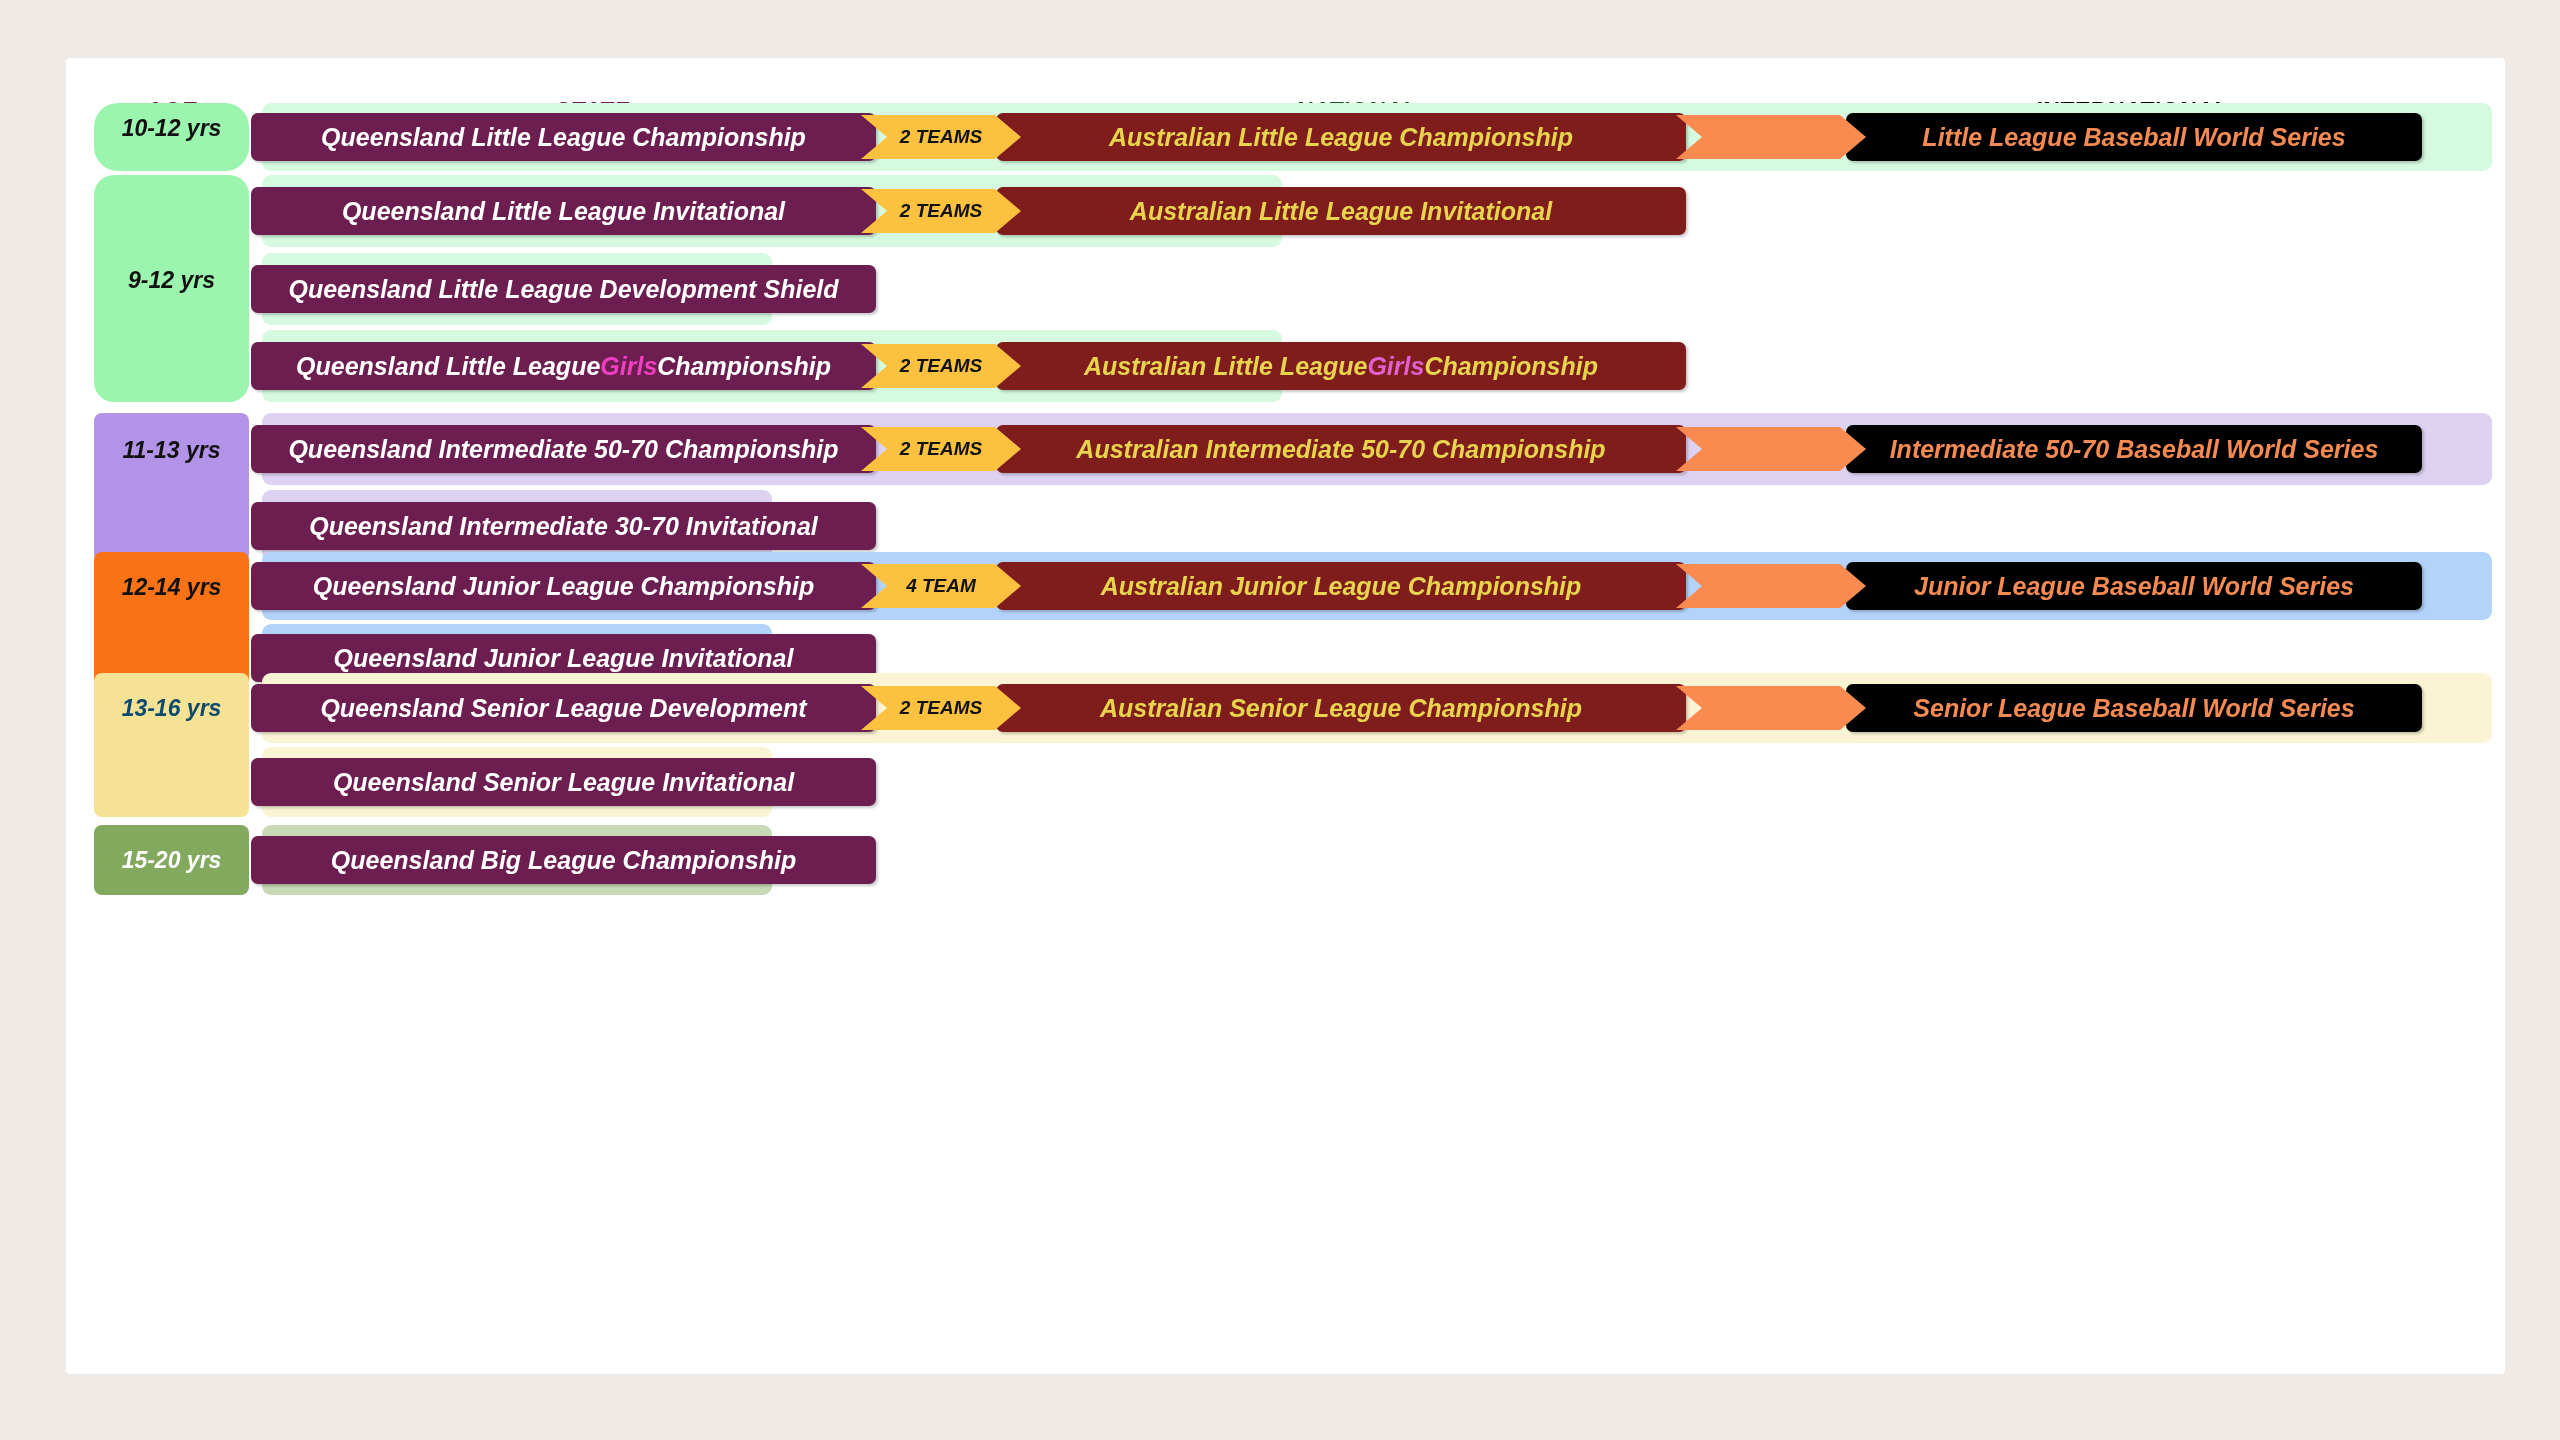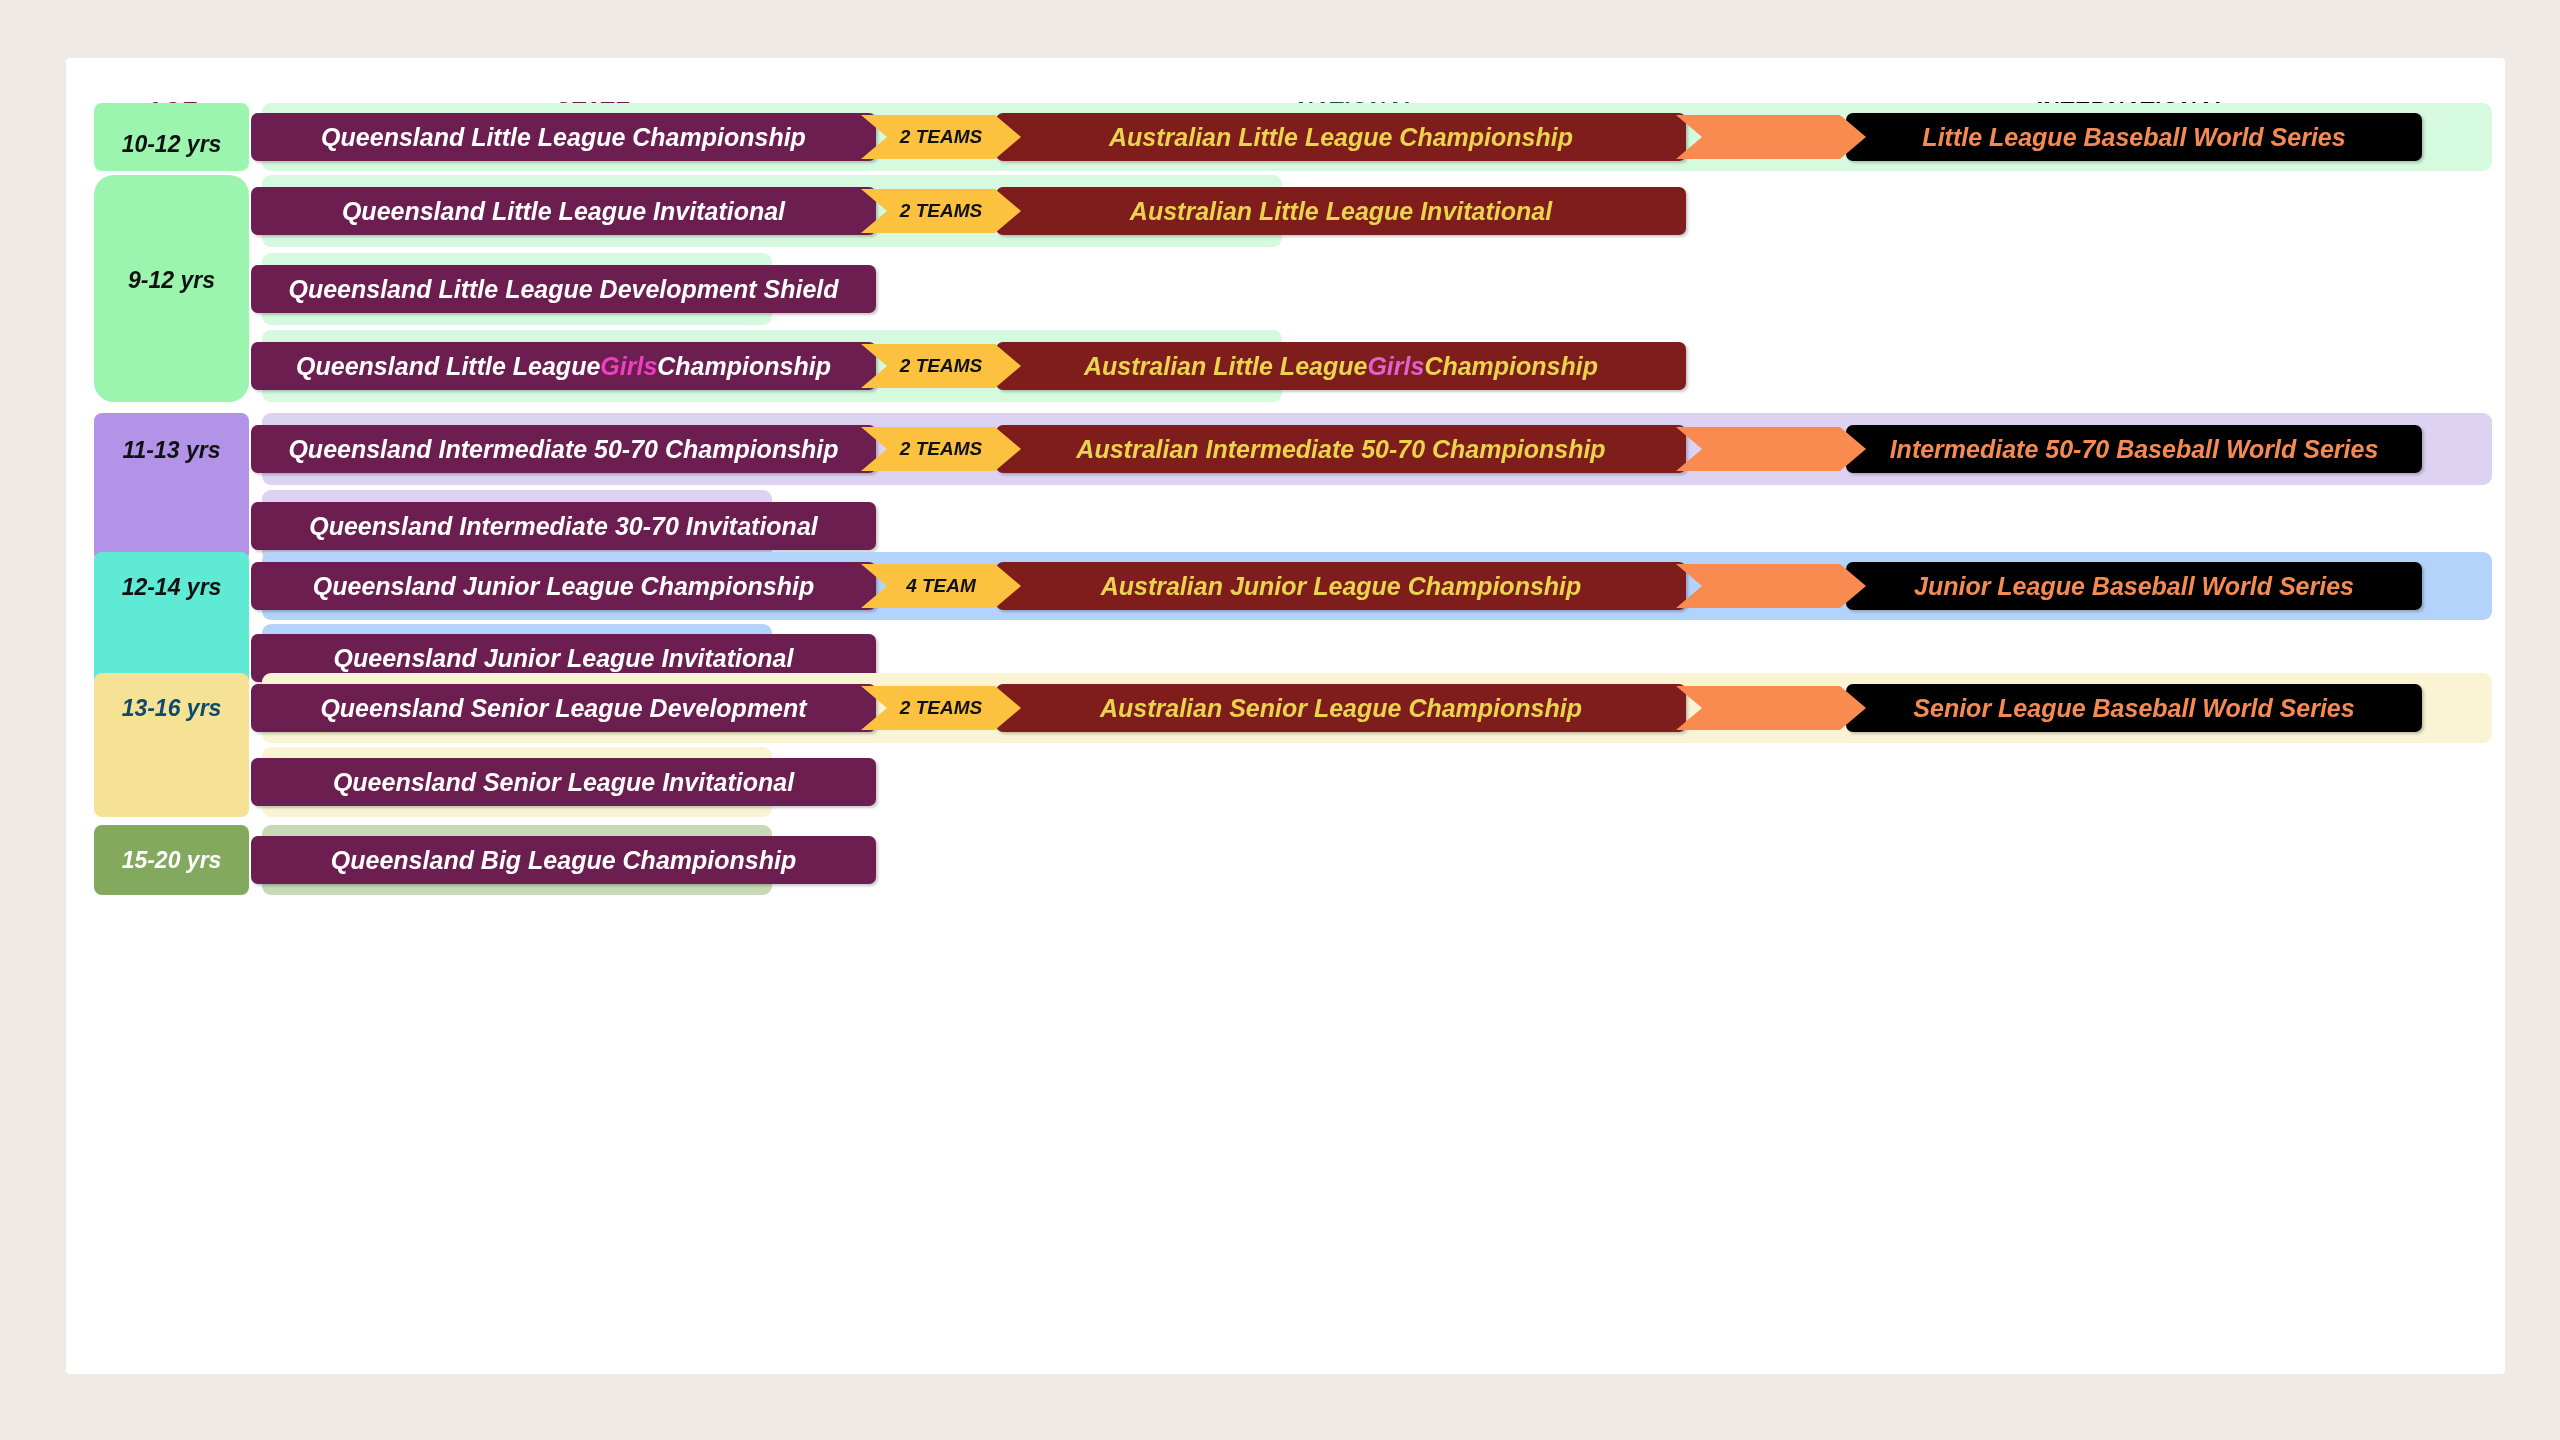--- a/index.html
+++ b/index.html
@@ -104,21 +104,21 @@
 
   <div class="headers">
     <div class="col-head age">AGE</div>
     <div class="col-head state">STATE</div>
     <div class="col-head nat">NATIONAL</div>
     <div class="col-head intl">INTERNATIONAL</div>
   </div>
 
   <div id="groups-root">
       <div class="group">
-        <div class="age-chip" style="top: 45px; height: 68px; padding-top: 28px; background: rgb(155, 245, 174); color: rgb(17, 17, 17);">
+        <div class="age-chip" style="top: 45px; height: 68px; padding-top: 12px; background: rgb(155, 245, 174); color: rgb(17, 17, 17); border-radius: 24px;">
           <span>10-12 yrs</span>
         </div>
         <div class="strip" style="top: 45px; height: 68px; width: 2230px; background: rgb(213, 250, 223);"></div>
         <div class="bar nat" style="top: 55px; left: 930px; width: 690px;">Australian Little League Championship</div>
         <div class="bar intl" style="top: 55px; left: 1780px; width: 576px;">Little League Baseball World Series</div>
         <div class="bar state" style="top: 55px; left: 185px; width: 625px;">Queensland Little League Championship</div>
         <div class="arrow teams" style="top: 57px; left: 795px; width: 160px;">2 TEAMS</div>
         <div class="arrow orange" style="top: 57px; left: 1610px; width: 190px;"></div>
       </div>
       <div class="group">
@@ -151,21 +151,21 @@
         <div class="strip" style="top: 355px; height: 72px; width: 2230px; background: rgb(221, 210, 242);"></div>
         <div class="bar nat" style="top: 367px; left: 930px; width: 690px;">Australian Intermediate 50-70 Championship</div>
         <div class="bar intl" style="top: 367px; left: 1780px; width: 576px;">Intermediate 50-70 Baseball World Series</div>
         <div class="bar state" style="top: 367px; left: 185px; width: 625px;">Queensland Intermediate 50-70 Championship</div>
         <div class="arrow teams" style="top: 369px; left: 795px; width: 160px;">2 TEAMS</div>
         <div class="arrow orange" style="top: 369px; left: 1610px; width: 190px;"></div>
         <div class="strip" style="top: 432px; height: 72px; width: 510px; background: rgb(221, 210, 242);"></div>
         <div class="bar state" style="top: 444px; left: 185px; width: 625px;">Queensland Intermediate 30-70 Invitational</div>
       </div>
       <div class="group">
-        <div class="age-chip" style="top: 494px; height: 136px; padding-top: 22px; background: #5eead4; color: rgb(17, 17, 17);">
+        <div class="age-chip" style="top: 494px; height: 136px; padding-top: 22px; background: #f97316; color: rgb(17, 17, 17);">
           <span>12-14 yrs</span>
         </div>
         <div class="strip" style="top: 494px; height: 68px; width: 2230px; background: rgb(180, 211, 251);"></div>
         <div class="bar nat" style="top: 504px; left: 930px; width: 690px;">Australian Junior League Championship</div>
         <div class="bar intl" style="top: 504px; left: 1780px; width: 576px;">Junior League Baseball World Series</div>
         <div class="bar state" style="top: 504px; left: 185px; width: 625px;">Queensland Junior League Championship</div>
         <div class="arrow teams" style="top: 506px; left: 795px; width: 160px;">4 TEAM</div>
         <div class="arrow orange" style="top: 506px; left: 1610px; width: 190px;"></div>
         <div class="strip" style="top: 566px; height: 68px; width: 510px; background: rgb(180, 211, 251);"></div>
         <div class="bar state" style="top: 576px; left: 185px; width: 625px;">Queensland Junior League Invitational</div>

